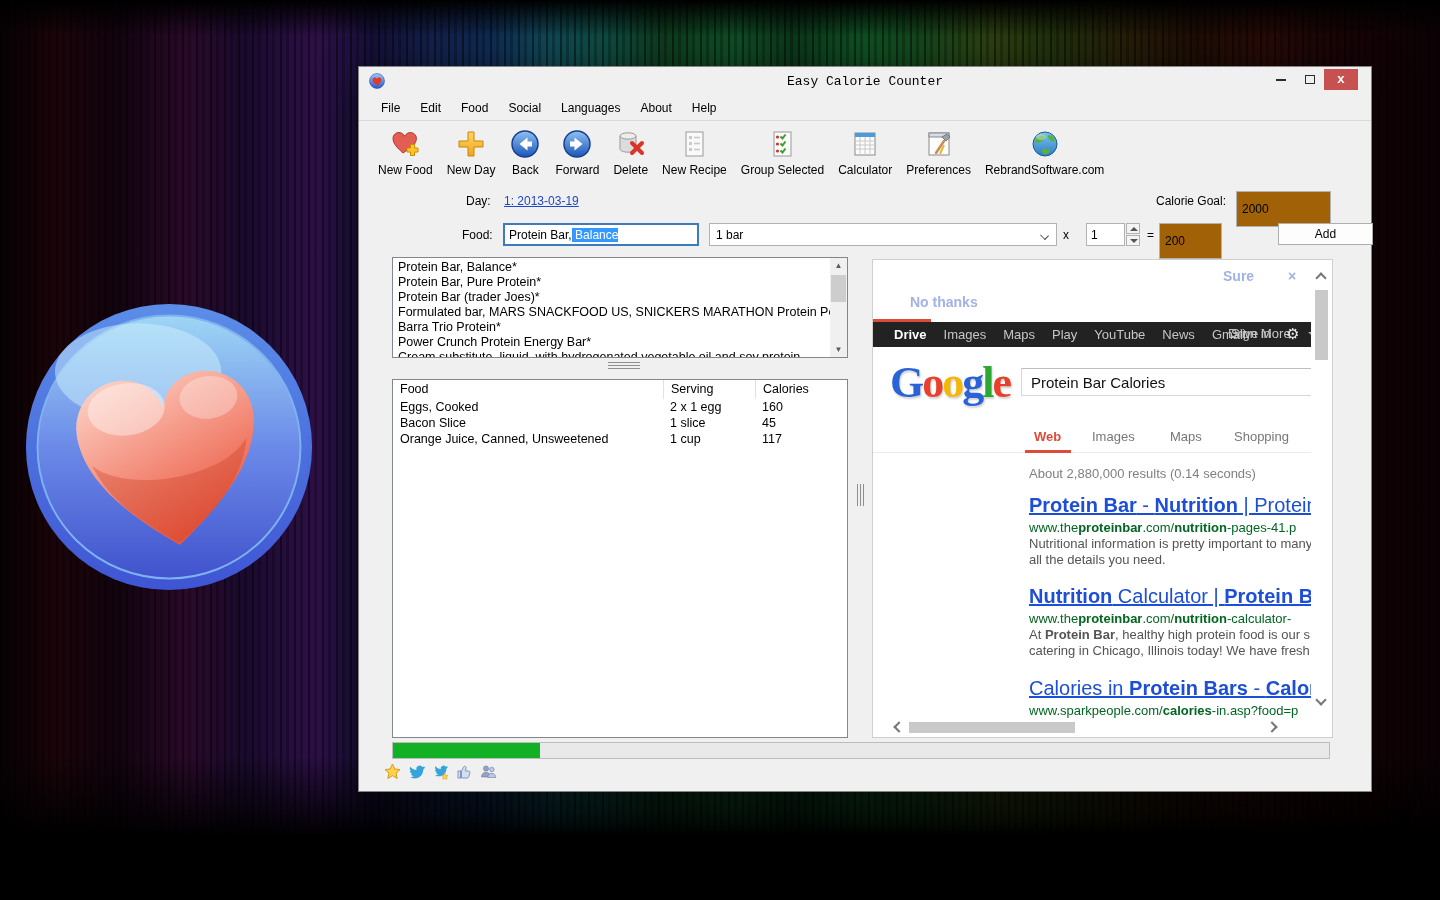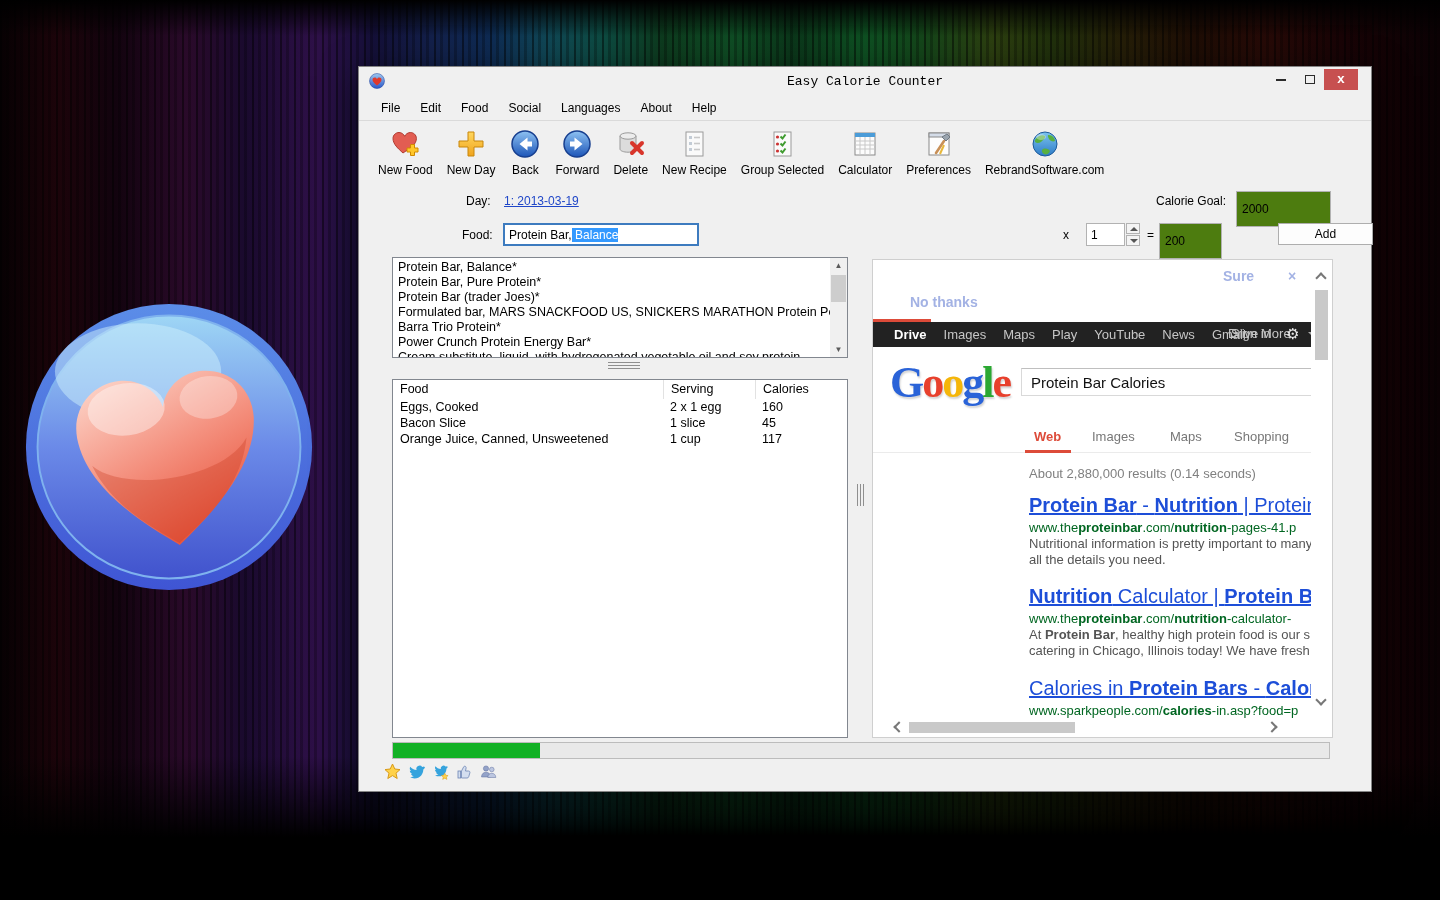--- a/index.html
+++ b/index.html
@@ -42,21 +42,21 @@
 
   .toolbar { height:66px; display:flex; align-items:flex-start; padding:5px 0 0 12px; }
   .tool { display:flex; flex-direction:column; align-items:center; padding:2px 7px; }
   .tool svg { width:32px; height:32px; }
   .tool-label { margin-top:3px; white-space:nowrap; }
 
   
   .abs { position:absolute; }
   .lbl { font-size:12px; }
   .day-link { color:#2047c8; text-decoration:underline; }
-  input.box, .box { border:1px solid #b2b2b2; background:#4d7c0f; font:12px "Liberation Sans",sans-serif;
+  input.box, .box { border:1px solid #b2b2b2; background:#a16207; font:12px "Liberation Sans",sans-serif;
     padding:12px 5px; height:36px; }
   .goal-input { left:877px; top:124px; width:95px; height:20px; }
   .food-input { left:144px; top:156px; width:196px; height:23px; border:2px solid #3d7bbf;
     background:#fff; display:flex; align-items:center; padding:0 4px; white-space:pre; overflow:hidden; }
   .sel-hl { background:#3399ff; color:#fff; }
   .combo { left:350px; top:156px; width:348px; height:23px; background:#fff; border:1px solid #b2b2b2;
     display:flex; align-items:center; padding-left:6px; }
   .combo-caret { position:absolute; right:8px; top:8px; width:7px; height:7px;
     border-right:1.6px solid #444; border-bottom:1.6px solid #444; transform:rotate(45deg) scaleY(.8); }
   .spinner { left:727px; top:156px; width:54px; height:23px; display:flex; }
@@ -336,20 +336,24 @@
     </div>
   </div>
 
   <span class="abs lbl" style="left:107px; top:127px;">Day:</span>
   <a class="abs day-link" style="left:145px; top:127px;">1: 2013-03-19</a>
   <span class="abs lbl" style="left:797px; top:127px;">Calorie Goal:</span>
   <input class="abs box goal-input" value="2000" style="">
 
   <span class="abs lbl" style="left:103px; top:161px;">Food:</span>
   <div class="abs food-input"><span>Protein Bar,</span><span class="sel-hl"> Balance</span></div>
+  <div class="abs combo">
+    <span>1 bar</span>
+    <i class="combo-caret"></i>
+  </div>
   <span class="abs lbl" style="left:704px; top:161px;">x</span>
   <div class="abs spinner">
     <input class="spin-val" value="1" style="">
     <div class="spin-btns">
       <div class="spin-btn">
           <i class="tri-up"></i>
         </div>
       <div class="spin-btn">
           <i class="tri-dn"></i>
         </div>

